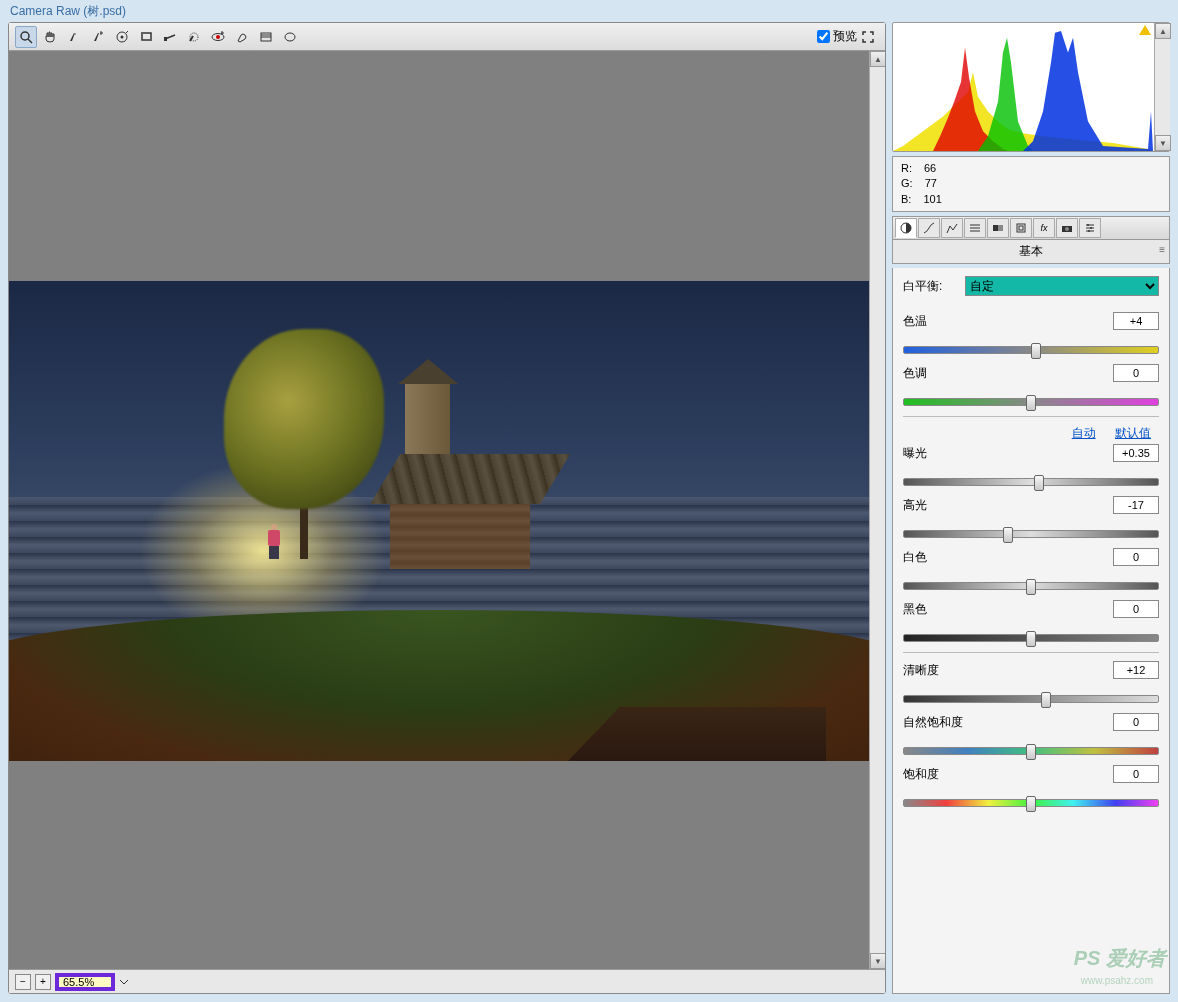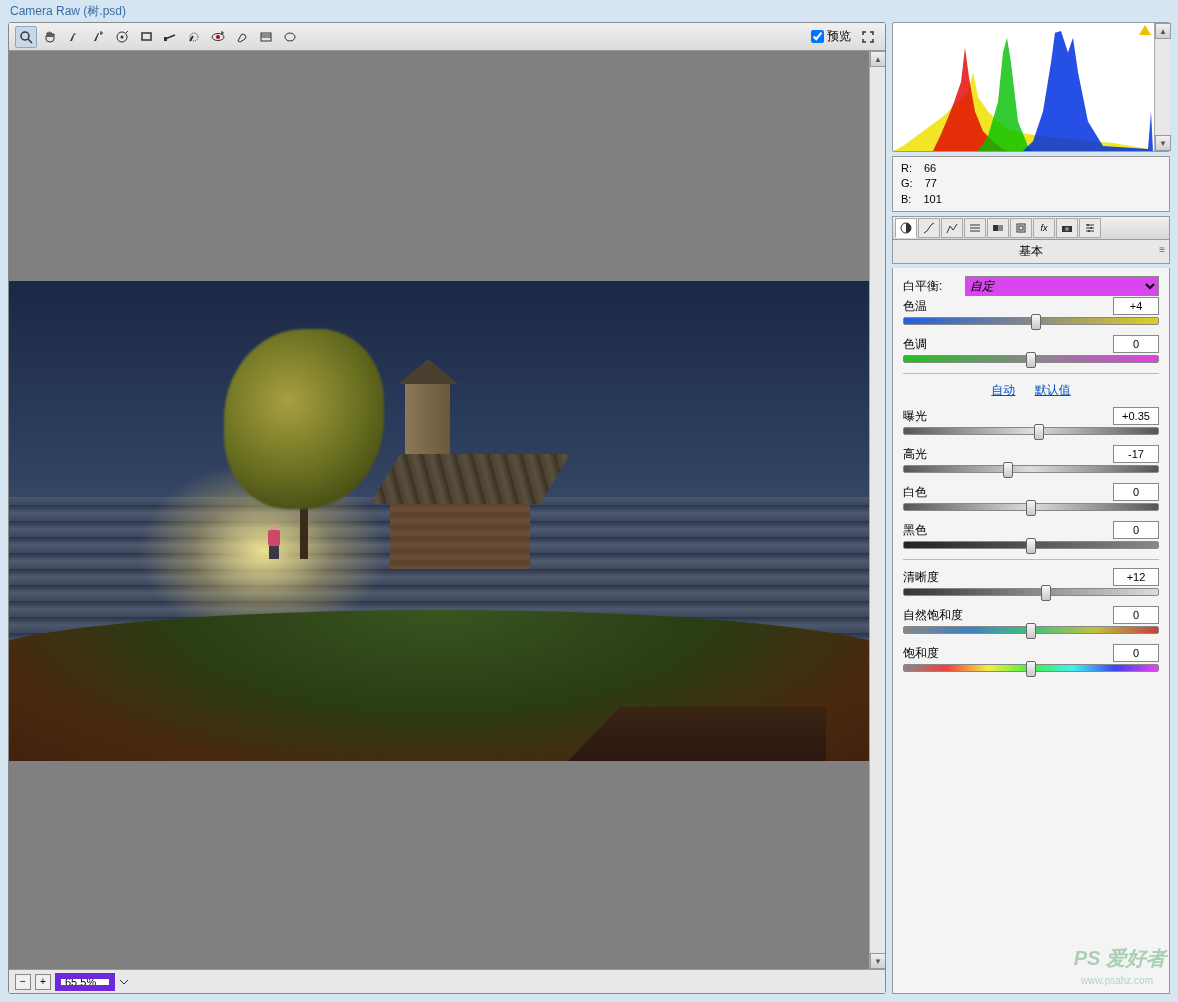--- a/index.html
+++ b/index.html
@@ -4,21 +4,21 @@
 <style>
   * { box-sizing: border-box; margin: 0; padding: 0; }
   body { font-family: "Microsoft YaHei", Tahoma, sans-serif; font-size: 12px; background: #d6e5f2; overflow: hidden; }
   .window { width: 1178px; height: 1002px; background: #d6e5f2; display: flex; flex-direction: column; }
   .titlebar { height: 22px; padding: 3px 10px; color: #3a6ea5; font-size: 12px; }
   .content { flex: 1; display: flex; padding: 0 8px 8px 8px; gap: 6px; }
   .left-pane { flex: 1; display: flex; flex-direction: column; background: #808080; border: 1px solid #888; border-radius: 3px; }
   .toolbar { height: 28px; background: linear-gradient(#f0f0f0,#dcdcdc); border-bottom: 1px solid #999; display: flex; align-items: center; padding: 0 6px; gap: 2px; }
   .tool-btn { width: 22px; height: 22px; border: 1px solid transparent; display: flex; align-items: center; justify-content: center; cursor: pointer; border-radius: 2px; }
   .tool-btn.active { background: #c8d8e8; border: 1px solid #88a8c8; }
-  .toolbar-right { margin-left: auto; display: flex; align-items: center; gap: 6px; justify-content: space-between; }
+  .toolbar-right { margin-left: auto; display: flex; align-items: center; gap: 0; justify-content: space-between; }
   .preview-area { flex: 1; position: relative; background: #808080; overflow: hidden; }
   .scrollbar-v { position: absolute; right: 0; top: 0; bottom: 0; width: 16px; background: #e8e8e8; border-left: 1px solid #aaa; }
   .scrollbar-arrow { position: absolute; width: 16px; height: 16px; background: linear-gradient(#f0f0f0,#d0d0d0); border: 1px solid #999; display: flex; align-items: center; justify-content: center; font-size: 8px; color: #555; }
   .canvas { position: absolute; left: 0; right: 16px; top: 230px; height: 480px; }
   .image-mock { width: 100%; height: 100%; position: relative; overflow: hidden; }
   .sky { position: absolute; inset: 0; background: linear-gradient(180deg, #1b2845 0%, #2d3e5e 35%, #3a4a68 50%, #4a5870 60%); }
   .clouds { position: absolute; bottom: 0; left: 0; right: 0; height: 55%; background: 
     repeating-linear-gradient(0deg, rgba(60,70,90,0.8) 0px, rgba(90,100,120,0.6) 8px, rgba(40,50,70,0.9) 16px),
     linear-gradient(180deg, transparent, #2a3548); }
   .glow { position: absolute; bottom: 25%; left: 15%; width: 250px; height: 180px; background: radial-gradient(ellipse, rgba(255,240,150,0.9), rgba(255,220,100,0.3) 40%, transparent 70%); }
@@ -32,51 +32,51 @@
   .house-wall { position: absolute; bottom: 0; left: 20px; width: 140px; height: 70px; background: repeating-linear-gradient(0deg, #6a5038 0px, #5a4028 6px, #6a5038 12px); }
   .house-roof { position: absolute; bottom: 65px; left: 0; width: 200px; height: 50px; background: repeating-linear-gradient(75deg, #4a4030 0px, #5a5040 8px, #3a3020 16px); clip-path: polygon(15% 0%, 100% 0%, 85% 100%, 0% 100%); }
   .tower { position: absolute; bottom: 70px; left: 35px; width: 45px; height: 120px; background: linear-gradient(90deg, #8a7858, #6a5838); }
   .tower-roof { position: absolute; bottom: 185px; left: 28px; width: 60px; height: 25px; background: #4a4030; clip-path: polygon(50% 0%, 100% 100%, 0% 100%); }
   .person { position: absolute; bottom: 42%; left: 30%; width: 14px; height: 35px; }
   .person-head { width: 6px; height: 6px; background: #d0a080; border-radius: 50%; margin: 0 auto; }
   .person-body { width: 12px; height: 16px; background: #d04868; margin: 0 auto; border-radius: 2px; }
   .person-legs { width: 10px; height: 13px; background: #383848; margin: 0 auto; }
   .statusbar { height: 24px; background: #e8e8e8; border-top: 1px solid #999; display: flex; align-items: center; padding: 0 6px; gap: 4px; }
   .zoom-btn { width: 16px; height: 16px; border: 1px solid #888; background: #f0f0f0; display: flex; align-items: center; justify-content: center; font-size: 10px; cursor: pointer; }
-  .zoom-val { width: 60px; height: 18px; border: 6px solid #6d28d9; background: #ffffff; padding: 0 4px; font-size: 11px; }
+  .zoom-val { width: 60px; height: 18px; border: 4px solid #6d28d9; background: #fef9c3; padding: 0 4px; font-size: 11px; }
   
   .right-pane { width: 278px; display: flex; flex-direction: column; gap: 4px; }
   .histogram-box { height: 130px; background: #fff; border: 1px solid #999; position: relative; border-radius: 2px; }
   .histogram-box .scrollbar-v { right: -1px; }
   .histo-warning { position: absolute; top: 2px; right: 18px; width: 0; height: 0; border-left: 6px solid transparent; border-right: 6px solid transparent; border-bottom: 10px solid #f0c000; }
   .histo-svg { width: calc(100% - 16px); height: 100%; }
   .rgb-readout { background: #f4f4f4; border: 1px solid #999; padding: 4px 8px; font-size: 11px; line-height: 1.4; }
   .rgb-row { display: flex; gap: 12px; }
   .tab-strip { height: 24px; background: linear-gradient(#f0f0f0,#d8d8d8); border: 1px solid #999; display: flex; align-items: center; padding: 0 2px; gap: 1px; }
   .tab-icon { width: 22px; height: 20px; border: 1px solid #aaa; background: #e8e8e8; display: flex; align-items: center; justify-content: center; cursor: pointer; font-size: 10px; }
   .tab-icon.active { background: #fff; border-bottom-color: #fff; }
   .panel-title { background: #e8e8e8; border: 1px solid #999; border-top: none; text-align: center; padding: 3px; font-size: 12px; position: relative; }
   .panel-menu { position: absolute; right: 4px; top: 4px; font-size: 10px; color: #666; cursor: pointer; }
   .panel-body { flex: 1; background: #f4f4f4; border: 1px solid #999; border-top: none; padding: 8px 10px; overflow-y: auto; }
-  .ctrl-row { display: flex; align-items: center; margin-bottom: 1px; gap: 6px; }
+  .ctrl-row { display: flex; align-items: center; margin-bottom: 16px; gap: 6px; }
   .ctrl-label { width: 56px; font-size: 12px; }
-  .ctrl-select { flex: 1; height: 20px; border: 1px solid #888; background: #d946ef; font-size: 12px; font-style: italic; }
+  .ctrl-select { flex: 1; height: 20px; border: 1px solid #888; background: #14b8a6; font-size: 12px; }
   .ctrl-val { width: 46px; height: 18px; border: 1px solid #888; background: #fff; text-align: center; font-size: 11px; }
   .slider-row { margin-bottom: 10px; }
   .slider-track { position: relative; height: 8px; border: 1px solid #888; border-radius: 2px; margin-top: 2px; }
   .slider-thumb { position: absolute; top: -4px; width: 10px; height: 16px; background: linear-gradient(#f8f8f8,#c8c8c8); border: 1px solid #666; border-radius: 2px; transform: translateX(-50%); cursor: pointer; }
   .track-plain { background: linear-gradient(90deg, #555, #ddd, #555); }
   .track-temp { background: linear-gradient(90deg, #2060e0, #888, #e0d020); }
   .track-tint { background: linear-gradient(90deg, #20c020, #888, #e040e0); }
   .track-vib { background: linear-gradient(90deg, #888, #4080c0, #40c080, #c0c040, #c04040); }
   .track-sat { background: linear-gradient(90deg, #888, #f04040, #f0f040, #40f040, #40f0f0, #4040f0, #f040f0); }
   .track-clarity { background: linear-gradient(90deg, #333, #ddd); }
   .track-dark { background: linear-gradient(90deg, #222, #888); }
   .sep { border: none; border-top: 1px solid #bbb; margin: 8px 0; }
-  .links-row { text-align: center; margin-bottom: 8px; }
+  .links-row { text-align: right; margin-bottom: 2px; }
   .link { color: #0050c8; text-decoration: underline; cursor: pointer; margin: 0 8px; font-size: 12px; }
   .button-row { display: flex; justify-content: flex-end; gap: 8px; padding: 6px 4px 0 0; }
   .btn { min-width: 70px; height: 24px; background: linear-gradient(#f8f8f8,#e0e0e0); border: 1px solid #888; border-radius: 3px; cursor: pointer; font-size: 12px; }
   .watermark { position: absolute; right: 12px; bottom: 30px; color: rgba(120,180,140,0.6); font-size: 20px; font-weight: bold; font-style: italic; pointer-events: none; }
   .watermark-sub { position: absolute; right: 25px; bottom: 16px; color: rgba(120,180,140,0.5); font-size: 10px; pointer-events: none; }
 </style>
 </head>
 <body>
 
 <div class="window">

